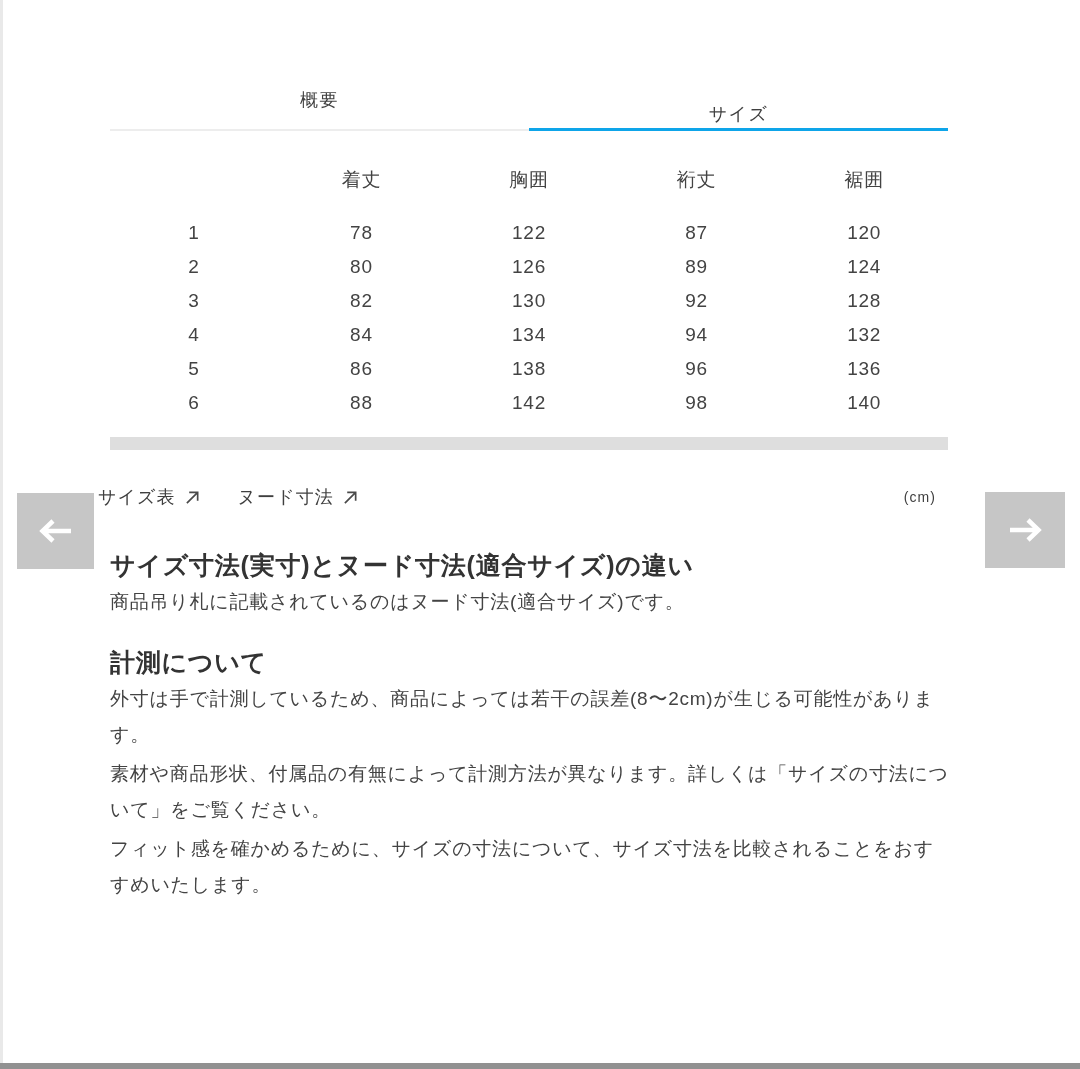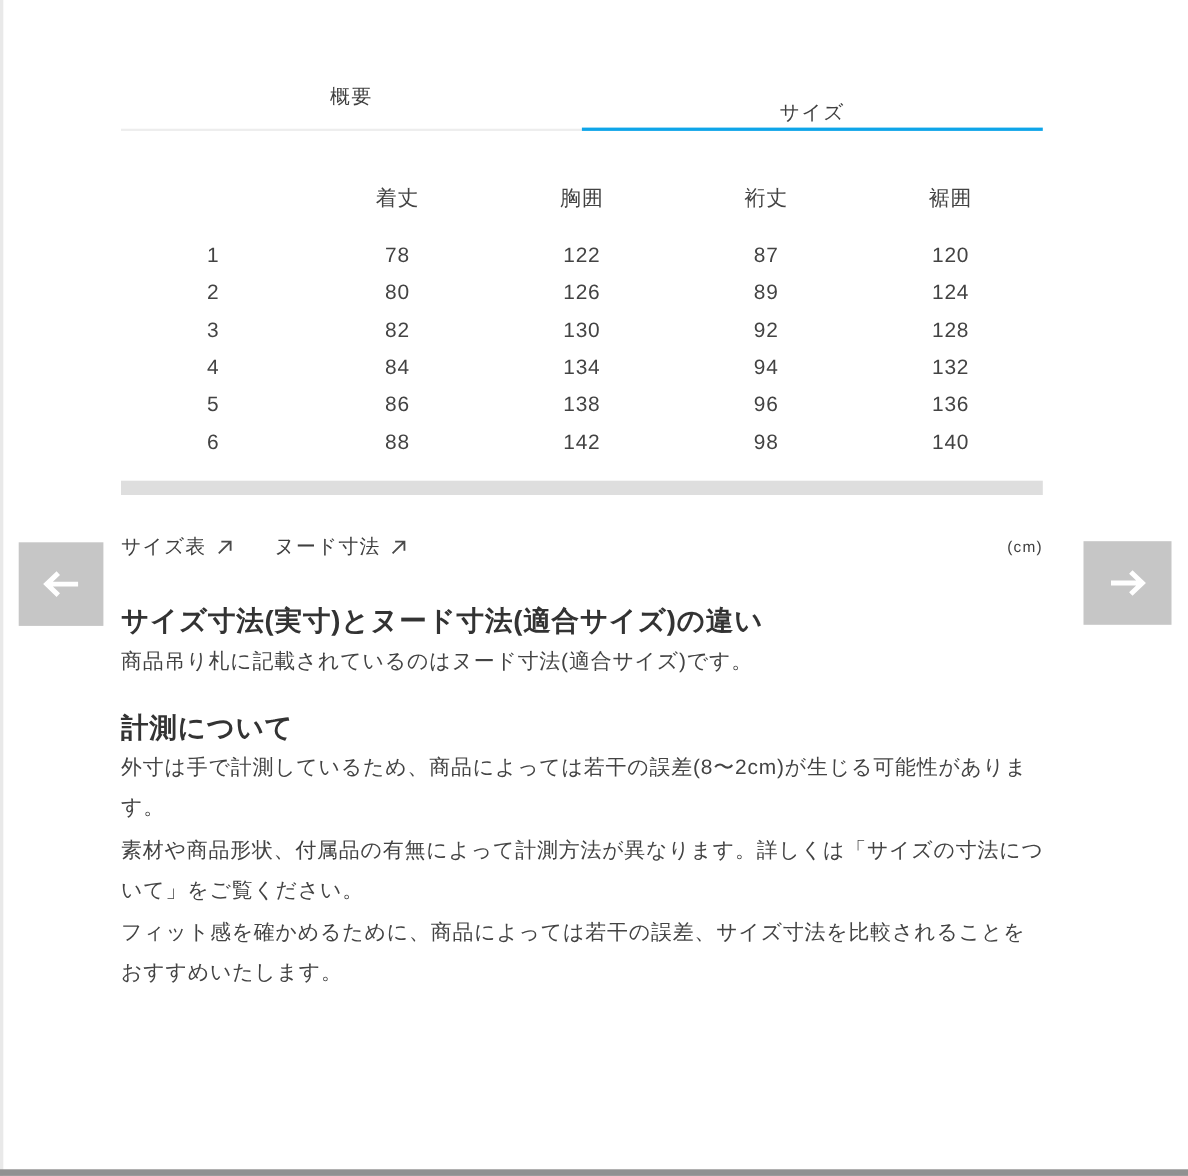--- a/index.html
+++ b/index.html
@@ -15,21 +15,21 @@
     position: absolute; left: 0; top: 0; width: 3px; height: 100%;
     background: #e9e9e9;
   }
   .edge-bottom {
     position: absolute; left: 0; bottom: 0; width: 100%; height: 6px;
     background: #919191;
   }
 
   
   .tabs {
-    position: absolute; top: 72px; left: 110px; width: 838px; height: 47px;
+    position: absolute; top: 84px; left: 110px; width: 838px; height: 47px;
     display: flex;
   }
   .tab {
     flex: 1; display: flex; align-items: flex-start; justify-content: center;
     font-size: 18px; letter-spacing: 0.08em; padding-top: 4px;
     cursor: pointer; color: #3f3f3f;
   }
   .tab-overview { border-bottom: 2px solid #ededed; }
   .tab-size { border-bottom: 3px solid #0ea5e9; margin-top: 14px; }
 
@@ -46,21 +46,21 @@
   .tcell { text-align: center; }
 
   
   .table-scrollbar {
     position: absolute; top: 437px; left: 110px; width: 838px; height: 13px;
     background: #dedede; cursor: pointer;
   }
 
   
   .links-row {
-    position: absolute; top: 482px; left: 110px; width: 838px; height: 30px;
+    position: absolute; top: 482px; left: 98px; width: 838px; height: 30px;
     display: flex; align-items: center; font-size: 18px; letter-spacing: 0.06em;
   }
   .text-link {
     display: inline-flex; align-items: center; gap: 9px;
     color: #3f3f3f; cursor: pointer; text-decoration: none;
   }
   .text-link + .text-link { margin-left: 38px; }
   .ne-arrow { width: 15px; height: 15px; display: inline-block; }
   .unit { margin-left: auto; font-size: 14px; color: #3f3f3f; }
 
@@ -184,17 +184,17 @@
 
 <div class="text-content">
   <div class="text-section">
     <h3>サイズ寸法(実寸)とヌード寸法(適合サイズ)の違い</h3>
     <p>商品吊り札に記載されているのはヌード寸法(適合サイズ)です。</p>
   </div>
   <div class="text-section">
     <h3>計測について</h3>
     <p>外寸は手で計測しているため、商品によっては若干の誤差(8〜2cm)が生じる可能性があります。</p>
     <p>素材や商品形状、付属品の有無によって計測方法が異なります。詳しくは「サイズの寸法について」をご覧ください。</p>
-    <p>フィット感を確かめるために、商品によっては若干の誤差、サイズ寸法を比較されることをおすすめいたします。</p>
+    <p>フィット感を確かめるために、サイズの寸法について、サイズ寸法を比較されることをおすすめいたします。</p>
   </div>
 </div>
 
 <div class="edge-bottom"></div>
 
 </body></html>

